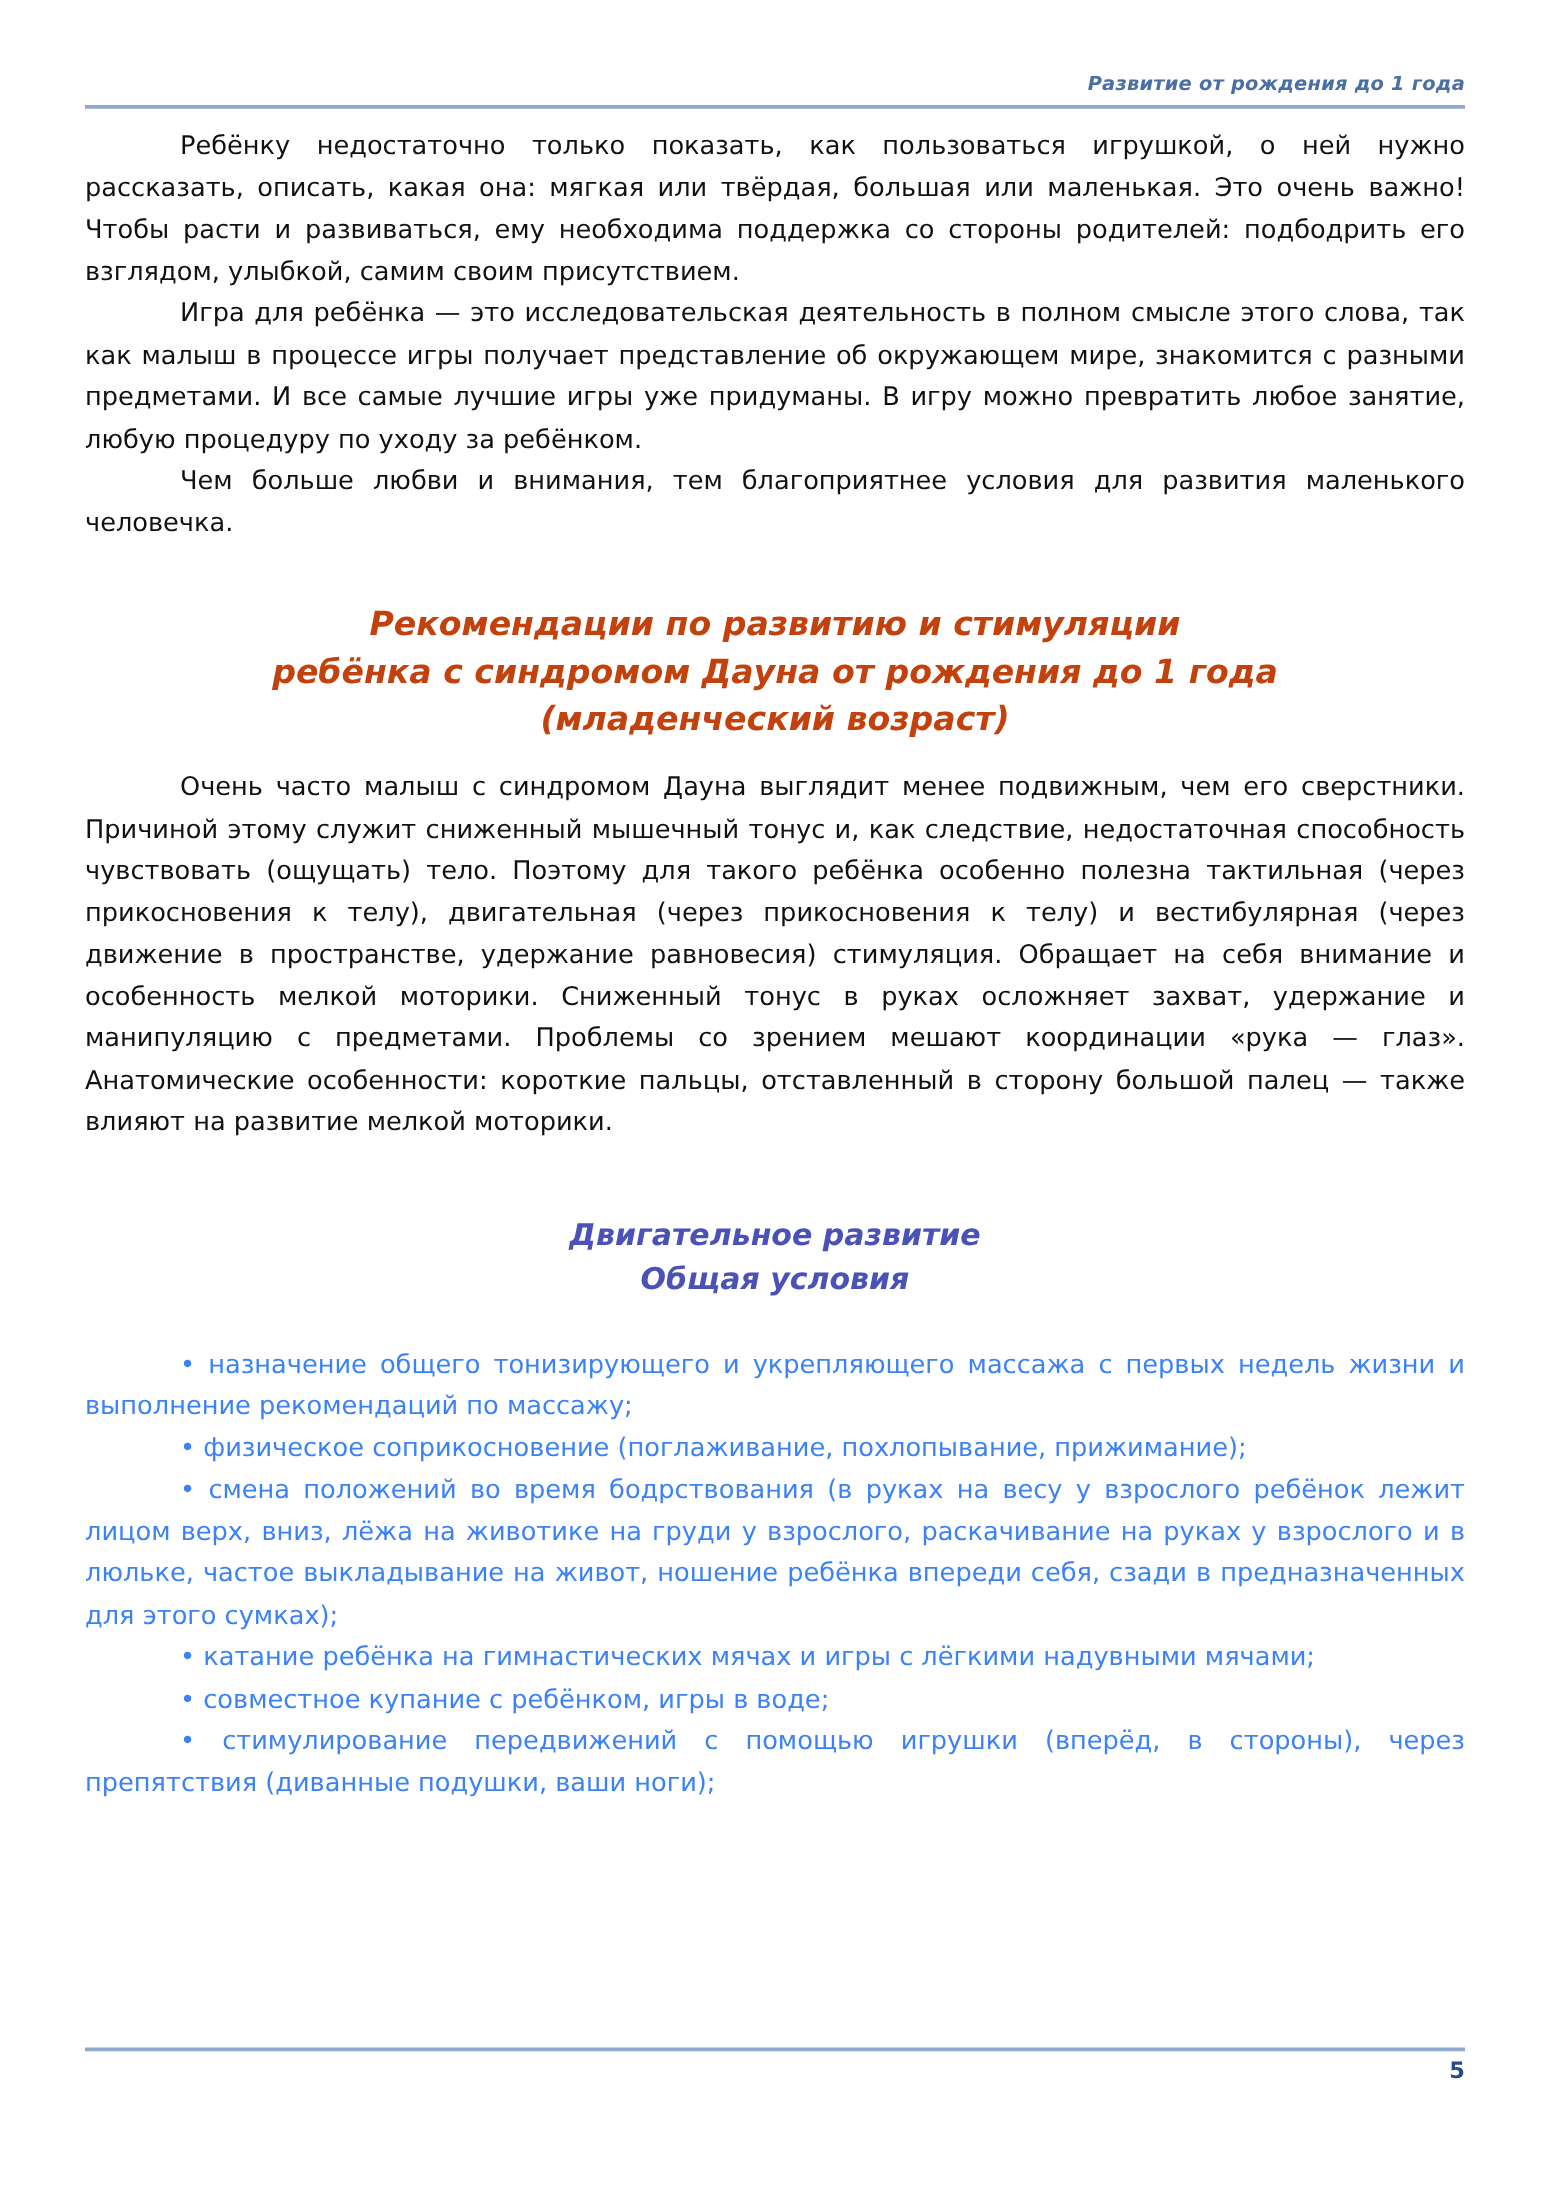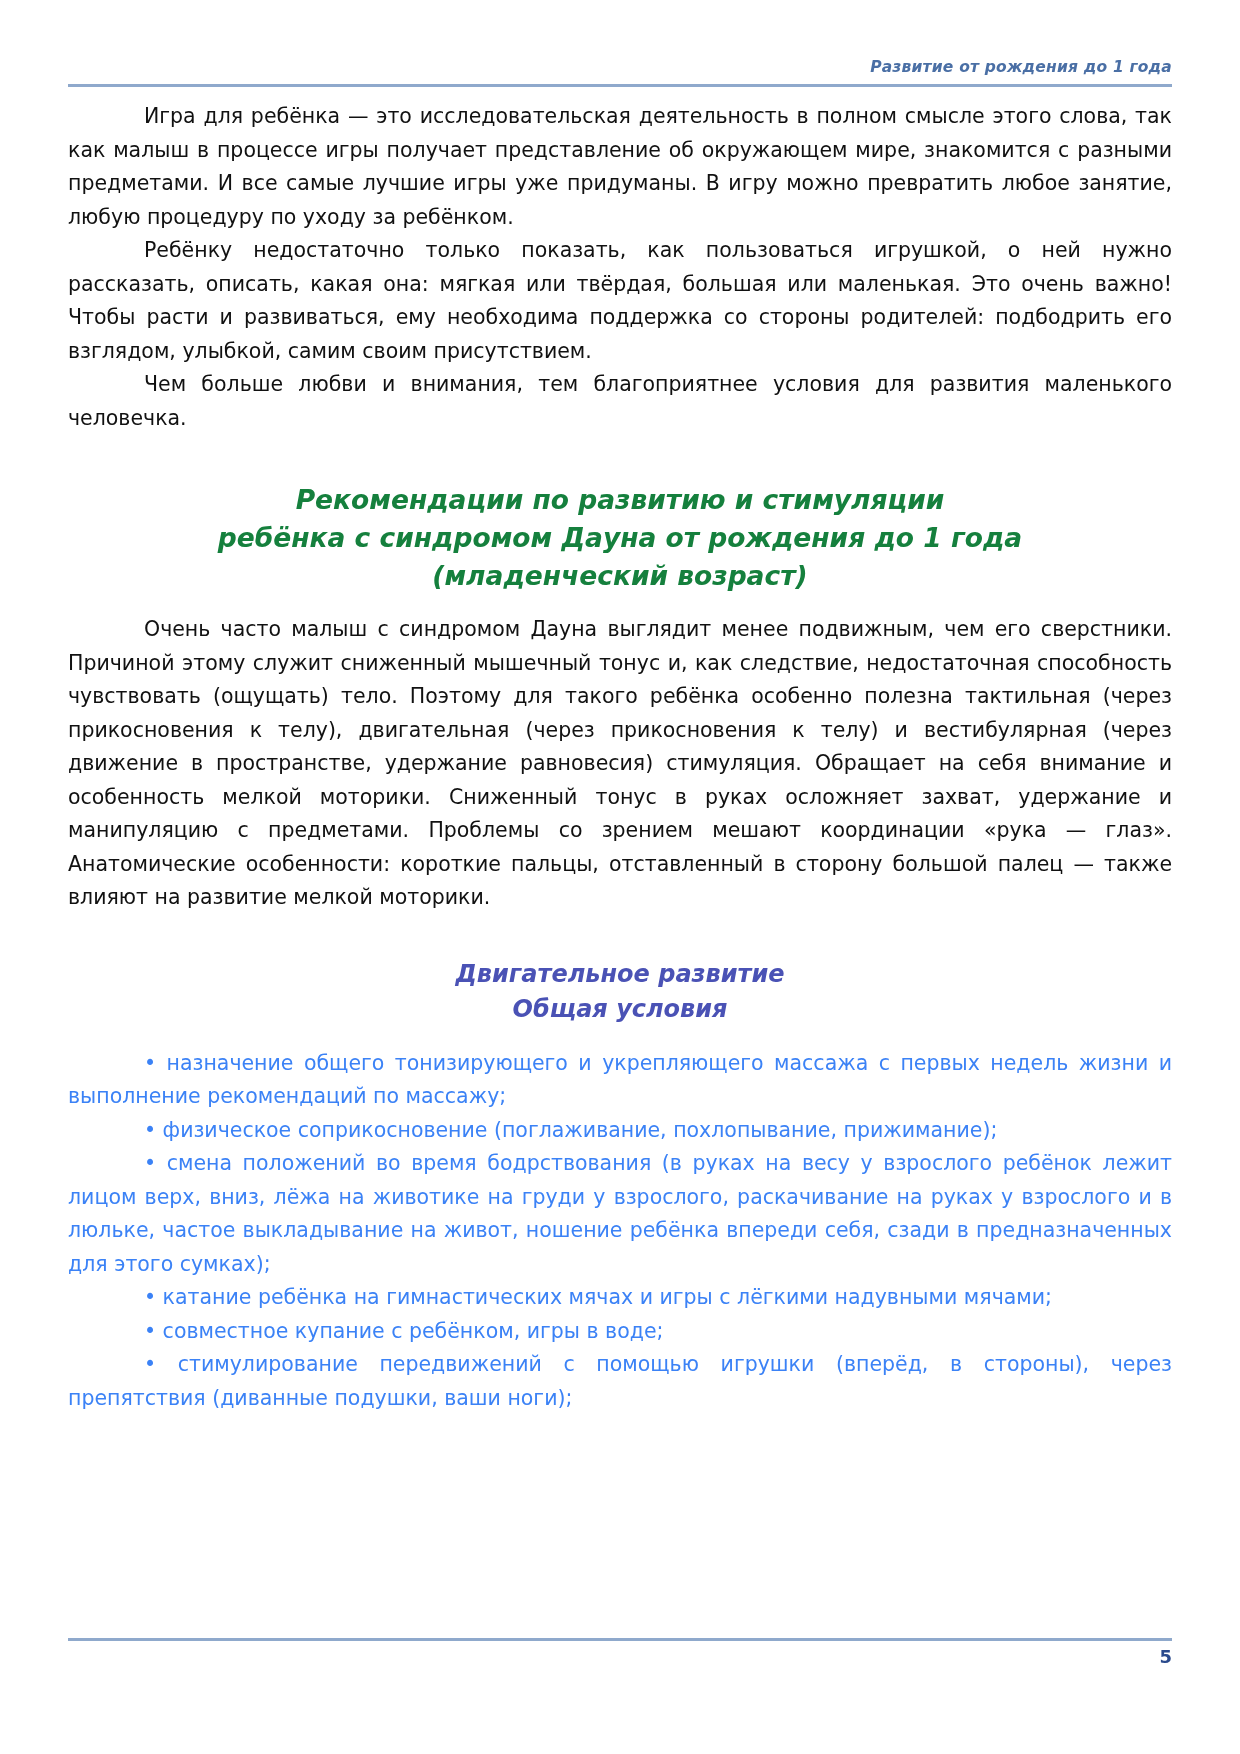--- a/index.html
+++ b/index.html
@@ -105,25 +105,25 @@
     text-indent: 76px;
   }
 
   h1.section-title {
     margin: 0;
     font-family: "DejaVu Sans", sans-serif;
     font-style: italic;
     font-weight: bold;
     font-size: 26.5px;
     line-height: 38px;
-    color: #15803d;
+    color: #c2410c;
     text-align: center;
   }
   h2.sub-title {
-    margin: 2px;
+    margin: 16px;
     font-family: "DejaVu Sans", sans-serif;
     font-style: italic;
     font-weight: bold;
     font-size: 24px;
     line-height: 35px;
     color: #4a52b5;
     text-align: center;
   }
 
   .sp-18 { height: 18px; }
@@ -135,22 +135,22 @@
 
 <div class="page">
 
   <div class="header">
     <div class="header-title">Развитие от рождения до 1 года</div>
     <div class="header-rule"></div>
   </div>
 
   <div class="content">
 
+    <p class="body">Ребёнку недостаточно только показать, как пользоваться игрушкой, о ней нужно рассказать, описать, какая она: мягкая или твёрдая, большая или маленькая. Это очень важно! Чтобы расти и развиваться, ему необходима поддержка со стороны родителей: подбодрить его взглядом, улыбкой, самим своим присутствием.</p>
     <p class="body">Игра для ребёнка — это исследовательская деятельность в полном смысле этого слова, так как малыш в процессе игры получает представление об окружающем мире, знакомится с разными предметами. И все самые лучшие игры уже придуманы. В игру можно превратить любое занятие, любую процедуру по уходу за ребёнком.</p>
-    <p class="body">Ребёнку недостаточно только показать, как пользоваться игрушкой, о ней нужно рассказать, описать, какая она: мягкая или твёрдая, большая или маленькая. Это очень важно! Чтобы расти и развиваться, ему необходима поддержка со стороны родителей: подбодрить его взглядом, улыбкой, самим своим присутствием.</p>
     <p class="body">Чем больше любви и внимания, тем благоприятнее условия для развития маленького человечка.</p>
 
     <div class="sp-46"></div>
 
     <h1 class="section-title">
       <span>Рекомендации по развитию и стимуляции</span><br>
       <span>ребёнка с синдромом Дауна от рождения до 1 года</span><br>
       <span>(младенческий возраст)</span>
     </h1>
 

